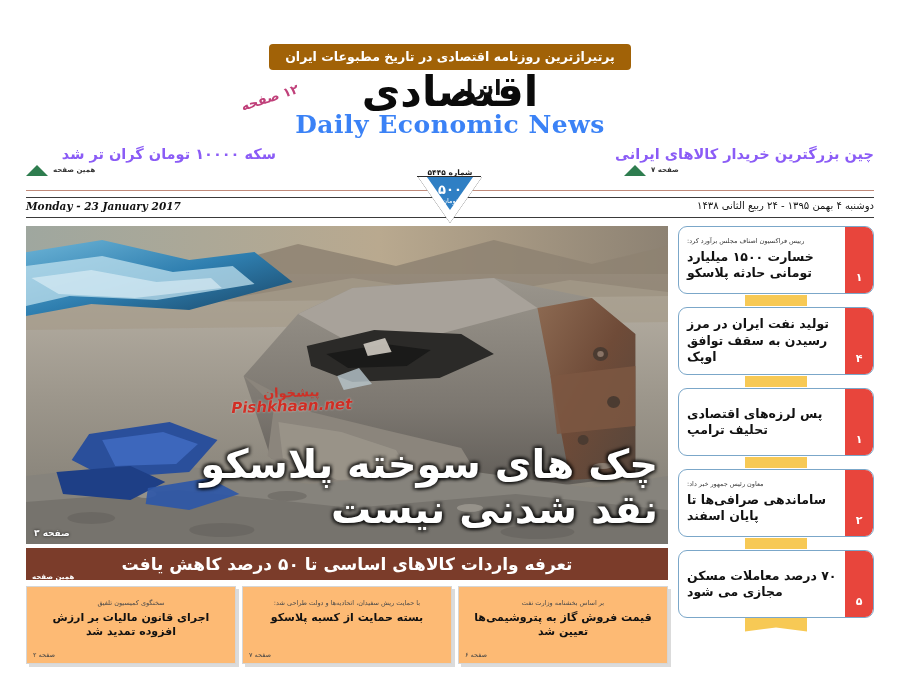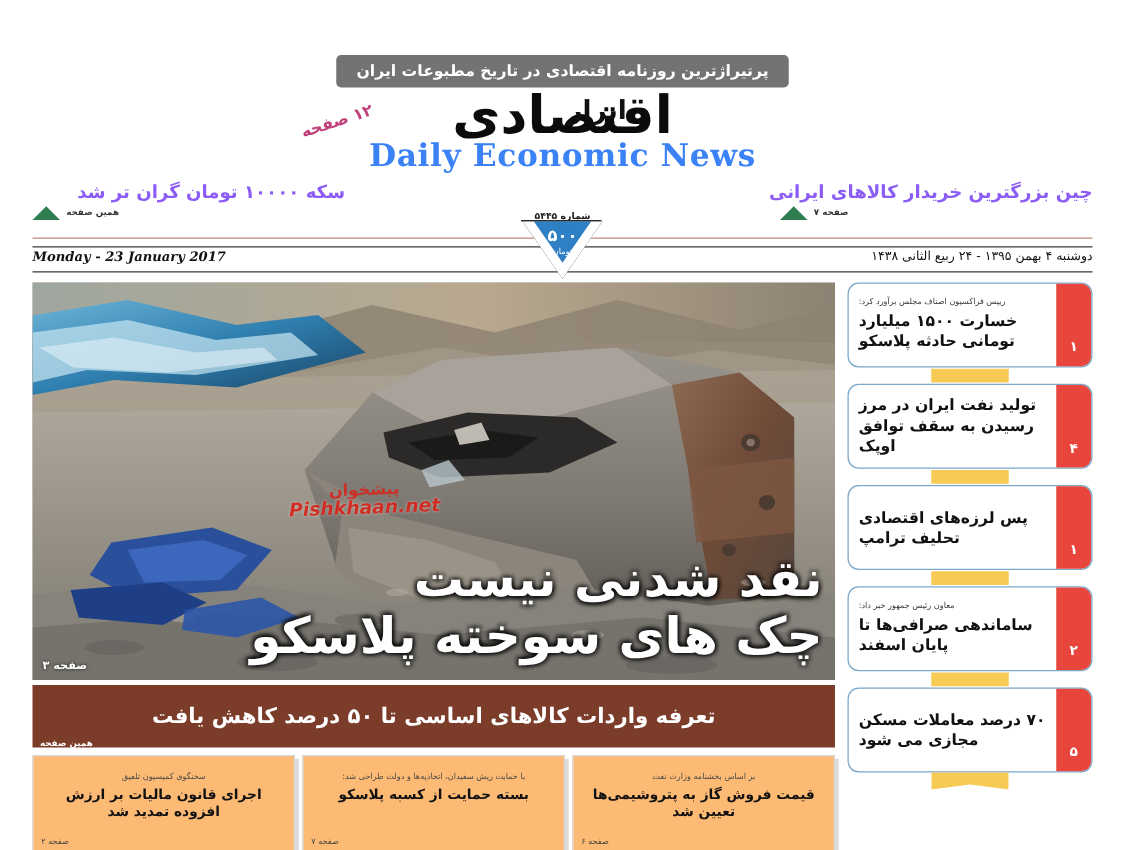--- a/index.html
+++ b/index.html
@@ -12,21 +12,21 @@
     position:relative;
   }
   .page{position:relative;width:900px;height:680px;}
 
   
   .masthead{position:relative;height:215px;}
 
   .tagline-wrap{position:absolute;left:0;right:0;top:44px;text-align:center;}
   .tagline{
     display:inline-block;
-    background:#737373;
+    background:#a16207;
     color:#ffffff;
     font-size:12.5px;
     font-weight:bold;
     padding:5px 16px 6px 16px;
     border-radius:4px;
     letter-spacing:0.2px;
     white-space:nowrap;
   }
 
   .logo-block{position:absolute;left:0;right:0;top:72px;text-align:center;}
@@ -271,21 +271,21 @@
   }
   .watermark .wm-en{
     color:#d42a20;font-size:15px;font-weight:bold;line-height:1;
     direction:ltr;font-style:italic;opacity:.95;
     text-shadow:0 0 2px rgba(255,255,255,.6);
   }
 
   .bar{
     margin-top:4px;
     background:#7b3c2a;
-    height:50px;
+    height:32px;
     display:flex;align-items:center;justify-content:center;
     position:relative;
   }
   .bar-title{color:#ffffff;font-size:17px;font-weight:bold;}
   .bar-page{
     position:absolute;left:6px;bottom:-1px;
     color:#ffffff;font-size:7px;font-weight:bold;
   }
 
   .boxes{
@@ -517,22 +517,22 @@
           <path d="M28 246 L96 240 L128 256 L96 274 L34 268 Z" fill="#1e3f86"></path>
           <path d="M112 262 L168 252 L196 268 L150 284 L110 278 Z" fill="#2c57a8" opacity=".9"></path>
         </svg>
 
         <div class="watermark">
           <div class="wm-fa">پیشخوان</div>
           <div class="wm-en">Pishkhaan.net</div>
         </div>
 
         <div class="photo-head">
+          <div>چک های سوخته پلاسکو</div>
           <div>نقد شدنی نیست</div>
-          <div>چک های سوخته پلاسکو</div>
         </div>
 
         <div class="photo-page">صفحه ۳</div>
       </div>
 
       <div class="bar">
         <span class="bar-title">تعرفه واردات کالاهای اساسی تا ۵۰ درصد کاهش یافت</span>
         <span class="bar-page">همین صفحه</span>
       </div>
 

